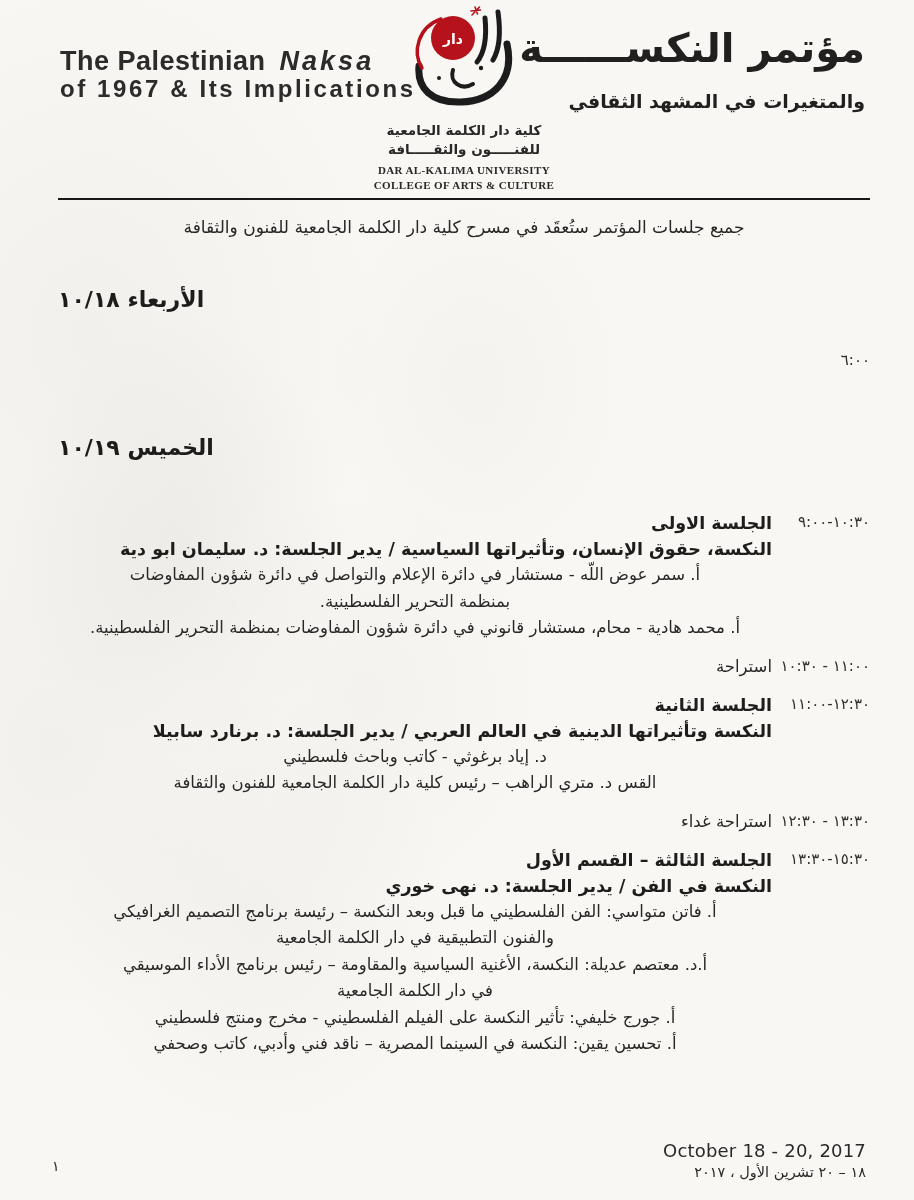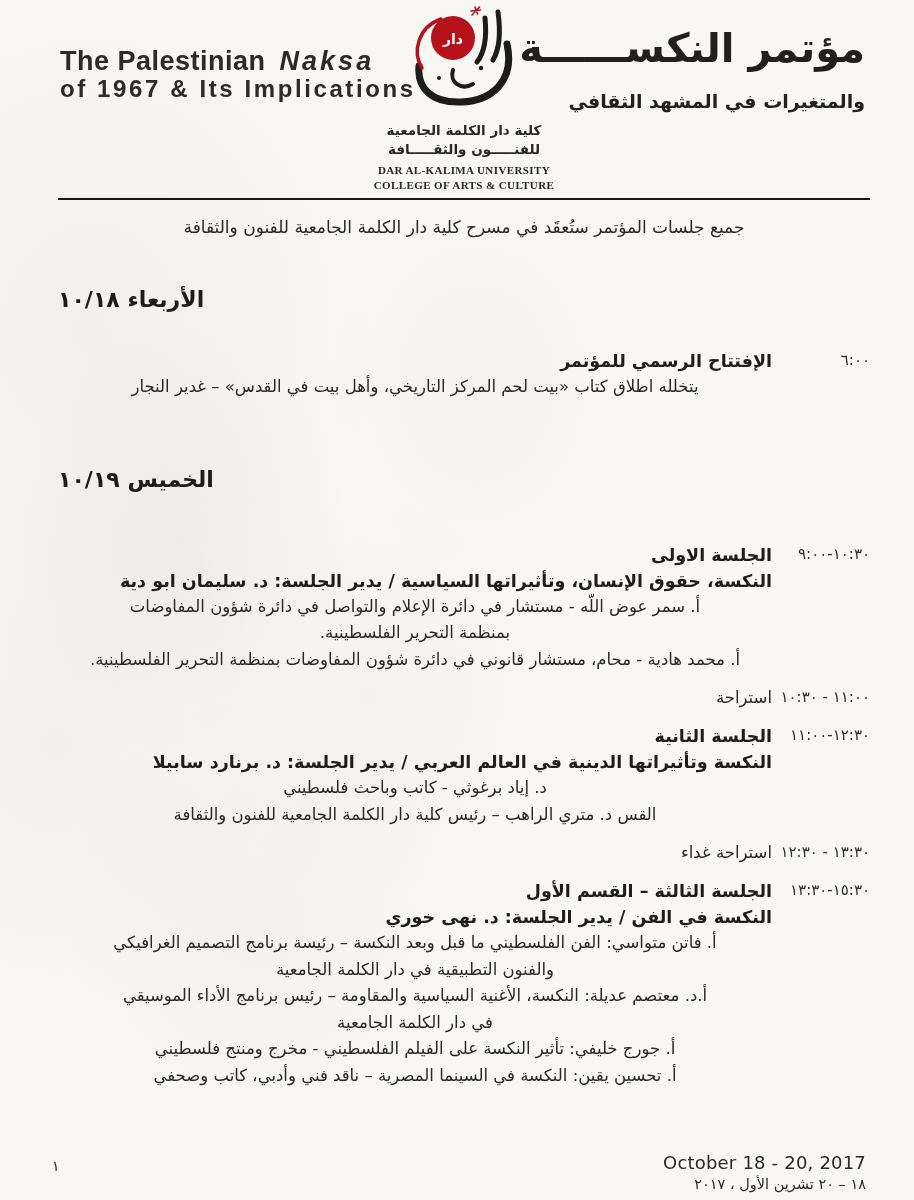--- a/index.html
+++ b/index.html
@@ -49,21 +49,21 @@
   .row .content{padding-inline-start:6px;}
   .s-title,.s-subtitle{font-size:17.5px;font-weight:700;line-height:26px;color:#1f1c1c;}
   .s-line{font-size:16.5px;line-height:26.5px;text-align:center;color:#2a2626;}
   .opening{margin-top:36px;}
   .session-1{margin-top:50px;}
   .break-row{margin-top:12px;margin-bottom:12px;}
   .break-row .label{font-size:16.5px;line-height:26px;color:#2a2626;}
   .session-2{margin-top:12px;}
   .session-3{margin-top:12px;}
   
-  .footer{position:absolute;right:48px;bottom:8px;text-align:right;color:#2b2828;}
+  .footer{position:absolute;right:48px;bottom:20px;text-align:right;color:#2b2828;}
   .footer .date-en{font-size:18px;letter-spacing:.2px;font-family:"DejaVu Sans",sans-serif;}
   .footer .date-ar{direction:rtl;font-size:14.5px;margin-top:3px;}
   .page-number{position:absolute;left:52px;bottom:26px;font-size:14px;color:#2b2828;}
 </style>
 </head>
 <body>
 
 <div class="watermark"></div>
 
 <div class="page">
@@ -105,24 +105,20 @@
   </header>
 
   <p class="intro">جميع جلسات المؤتمر ستُعقَد في مسرح كلية دار الكلمة الجامعية للفنون والثقافة</p>
 
   <div class="schedule">
 
     <h2 class="day-heading day-1">الأربعاء ١٠/١٨</h2>
 
     <section class="row opening">
       <div class="time" dir="ltr">٦:٠٠</div>
-      <div class="content">
-        <div class="s-title">الإفتتاح الرسمي للمؤتمر</div>
-        <div class="s-line">يتخلله اطلاق كتاب «بيت لحم المركز التاريخي، وأهل بيت في القدس» – غدير النجار</div>
-      </div>
     </section>
 
     <h2 class="day-heading day-2">الخميس ١٠/١٩</h2>
 
     <section class="row session-1">
       <div class="time" dir="ltr">١٠:٣٠-٩:٠٠</div>
       <div class="content">
         <div class="s-title">الجلسة الاولى</div>
         <div class="s-subtitle">النكسة، حقوق الإنسان، وتأثيراتها السياسية / يدير الجلسة: د. سليمان ابو دية</div>
         <div class="s-line">أ. سمر عوض اللّه -  مستشار في دائرة الإعلام والتواصل في دائرة شؤون المفاوضات</div>

